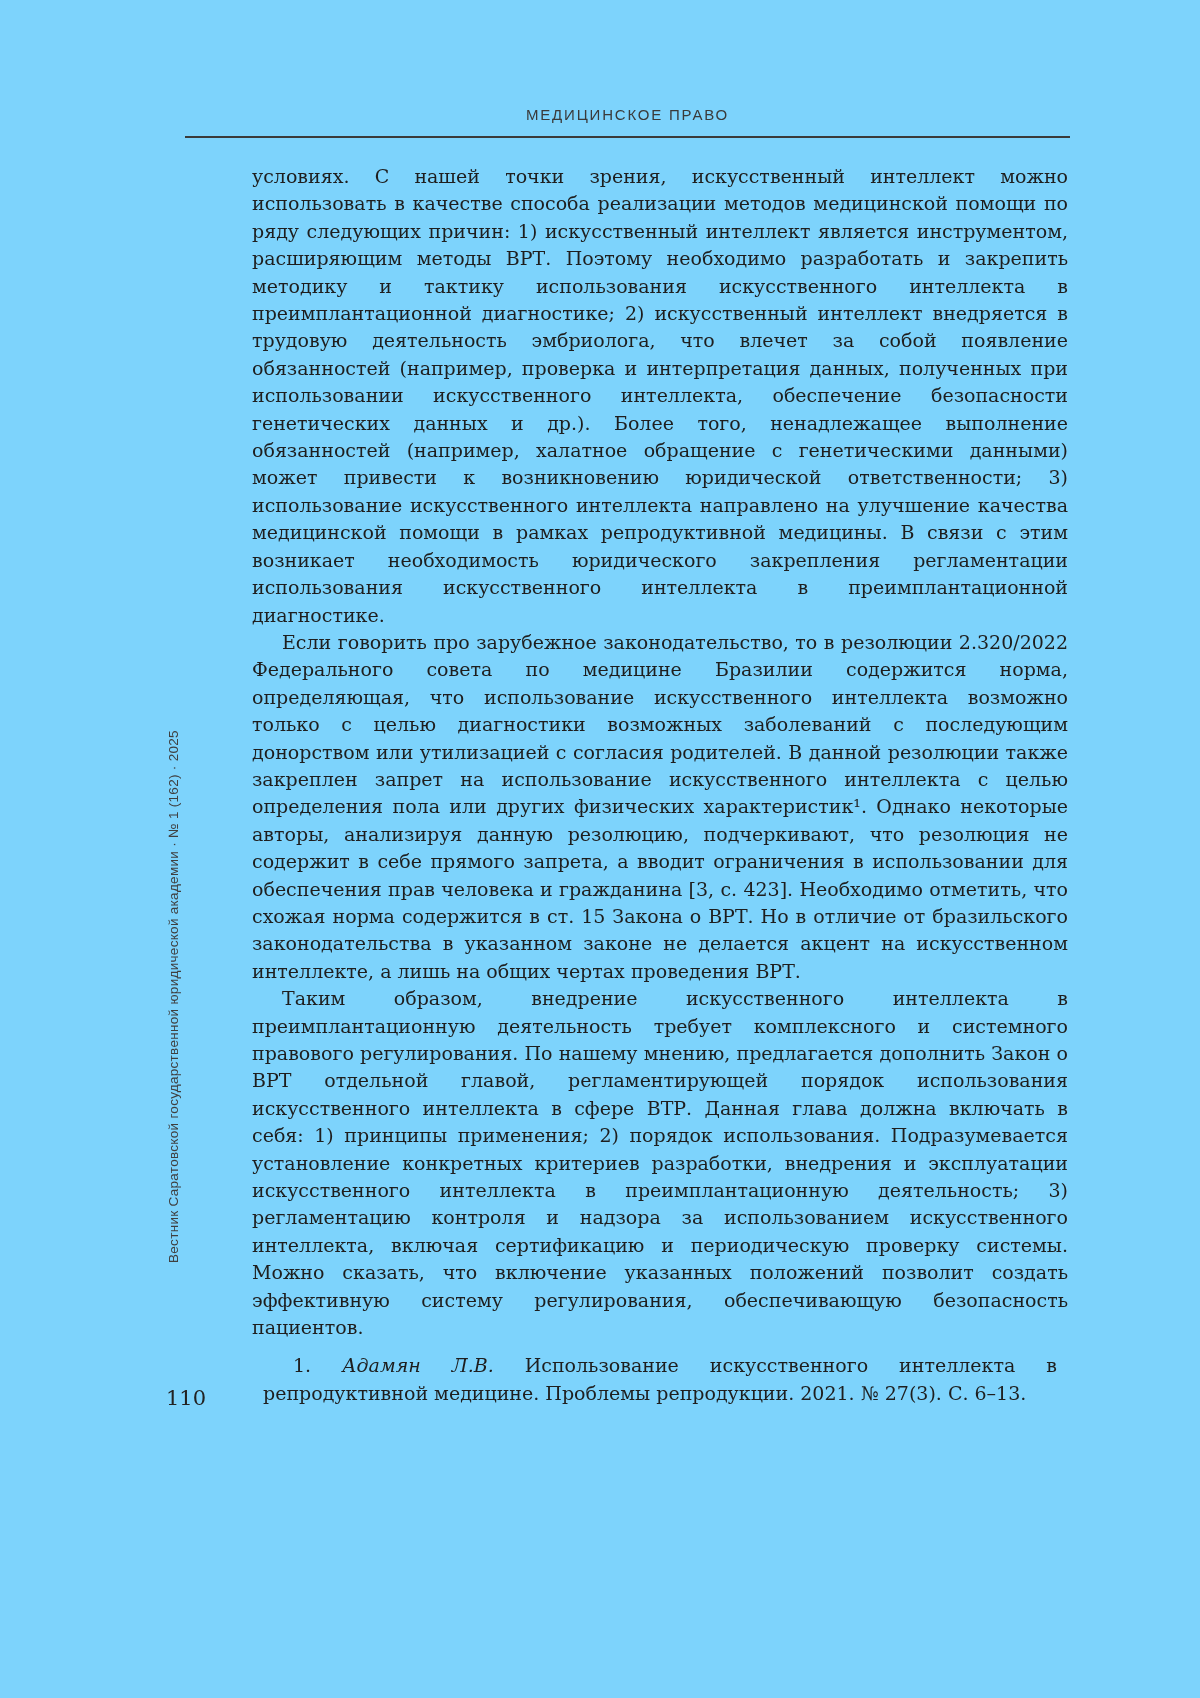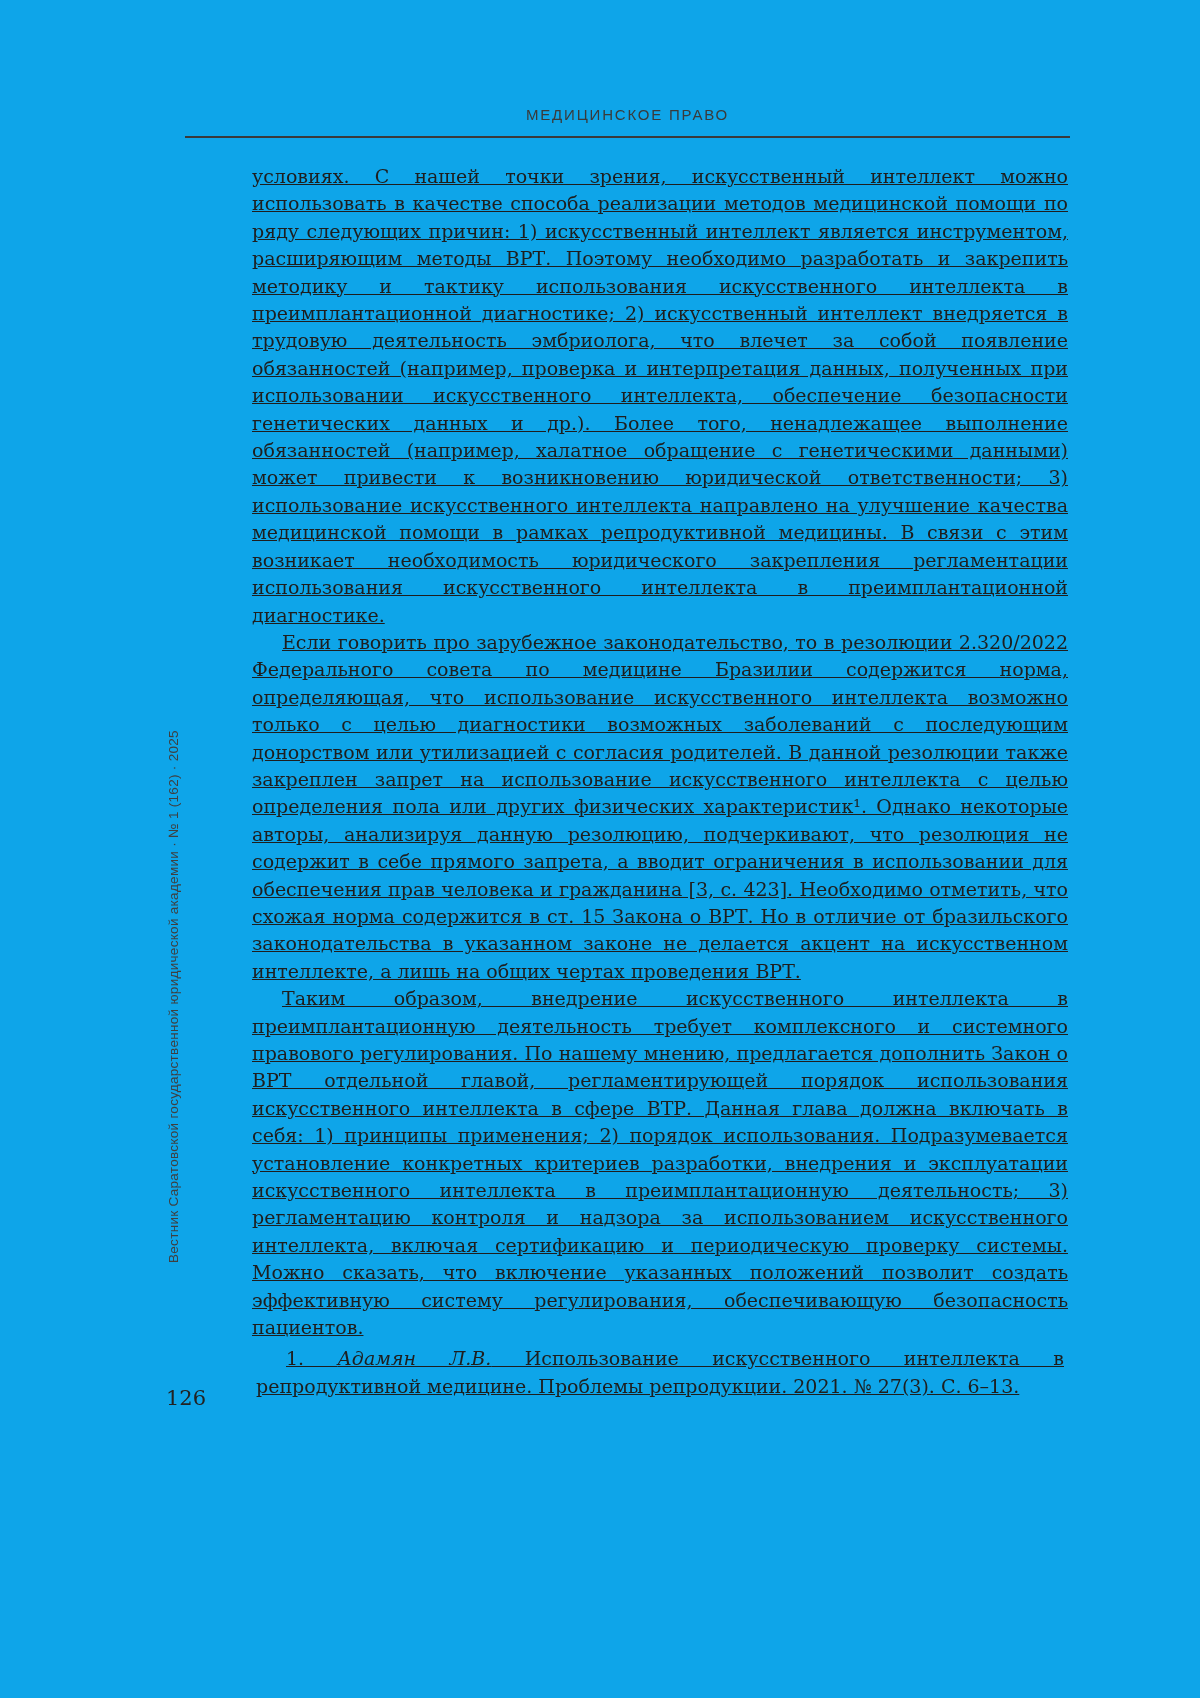--- a/index.html
+++ b/index.html
@@ -4,21 +4,21 @@
 <style>
   html, body {
     margin: 0;
     padding: 0;
     background: #ffffff;
   }
   .page {
     position: relative;
     width: 1200px;
     height: 1698px;
-    background: #0ea5e9;
+    background: #7dd3fc;
     overflow: hidden;
     font-family: "DejaVu Serif", serif;
     color: #1e1e1e;
   }
   .running-header {
     position: absolute;
     left: 185px;
     top: 106px;
     width: 885px;
     text-align: center;
@@ -53,21 +53,20 @@
     left: 166px;
     top: 1386px;
     font-size: 21px;
     color: #222222;
   }
   .content {
     position: absolute;
     left: 252px;
     top: 163px;
     width: 816px;
-    text-decoration: underline;
   }
   .body-par {
     margin: 0;
     font-size: 19px;
     line-height: 27.4px;
     text-align: justify;
     text-indent: 30px;
     hyphens: auto;
     -webkit-hyphens: auto;
   }
@@ -75,21 +74,21 @@
     text-indent: 0;
   }
   .bib-heading {
     margin: 34px 0 10px 0;
     font-size: 19px;
     font-weight: bold;
     text-align: center;
     line-height: 24px;
   }
   .bib-item {
-    margin: 4px;
+    margin: 11px;
     font-size: 19px;
     line-height: 27.4px;
     text-align: justify;
     text-indent: 30px;
     hyphens: auto;
     -webkit-hyphens: auto;
   }
   .bib-item .bib-author {
     font-style: italic;
   }
@@ -123,21 +122,21 @@
 <body>
 
 <div class="page">
 
   <div class="running-header">МЕДИЦИНСКОЕ ПРАВО</div>
 
   <div class="header-rule"></div>
 
   <div class="journal-sidebar">Вестник Саратовской государственной юридической академии · № 1 (162) · 2025</div>
 
-  <div class="page-number">126</div>
+  <div class="page-number">110</div>
 
   <div class="content">
 
     <p class="body-par no-indent">условиях. С нашей точки зрения, искусственный интеллект можно использовать в качестве способа реализации методов медицинской помощи по ряду следующих причин: 1) искусственный интеллект является инструментом, расширяющим методы ВРТ. Поэтому необходимо разработать и закрепить методику и тактику использования искусственного интеллекта в преимплантационной диагностике; 2) искусственный интеллект внедряется в трудовую деятельность эмбриолога, что влечет за собой появление обязанностей (например, проверка и интерпретация данных, полученных при использовании искусственного интеллекта, обеспечение безопасности генетических данных и др.). Более того, ненадлежащее выполнение обязанностей (например, халатное обращение с генетическими данными) может привести к возникновению юридической ответственности; 3) использование искусственного интеллекта направлено на улучшение качества медицинской помощи в рамках репродуктивной медицины. В связи с этим возникает необходимость юридического закрепления регламентации использования искусственного интеллекта в преимплантационной диагностике.</p>
 
     <p class="body-par">Если говорить про зарубежное законодательство, то в резолюции 2.320/2022 Федерального совета по медицине Бразилии содержится норма, определяющая, что использование искусственного интеллекта возможно только с целью диагностики возможных заболеваний с последующим донорством или утилизацией с согласия родителей. В данной резолюции также закреплен запрет на использование искусственного интеллекта с целью определения пола или других физических характеристик¹. Однако некоторые авторы, анализируя данную резолюцию, подчеркивают, что резолюция не содержит в себе прямого запрета, а вводит ограничения в использовании для обеспечения прав человека и гражданина [3, с. 423]. Необходимо отметить, что схожая норма содержится в ст. 15 Закона о ВРТ. Но в отличие от бразильского законодательства в указанном законе не делается акцент на искусственном интеллекте, а лишь на общих чертах проведения ВРТ.</p>
 
     <p class="body-par">Таким образом, внедрение искусственного интеллекта в преимплантационную деятельность требует комплексного и системного правового регулирования. По нашему мнению, предлагается дополнить Закон о ВРТ отдельной главой, регламентирующей порядок использования искусственного интеллекта в сфере ВТР. Данная глава должна включать в себя: 1) принципы применения; 2) порядок использования. Подразумевается установление конкретных критериев разработки, внедрения и эксплуатации искусственного интеллекта в преимплантационную деятельность; 3) регламентацию контроля и надзора за использованием искусственного интеллекта, включая сертификацию и периодическую проверку системы. Можно сказать, что включение указанных положений позволит создать эффективную систему регулирования, обеспечивающую безопасность пациентов.</p>
 
 

